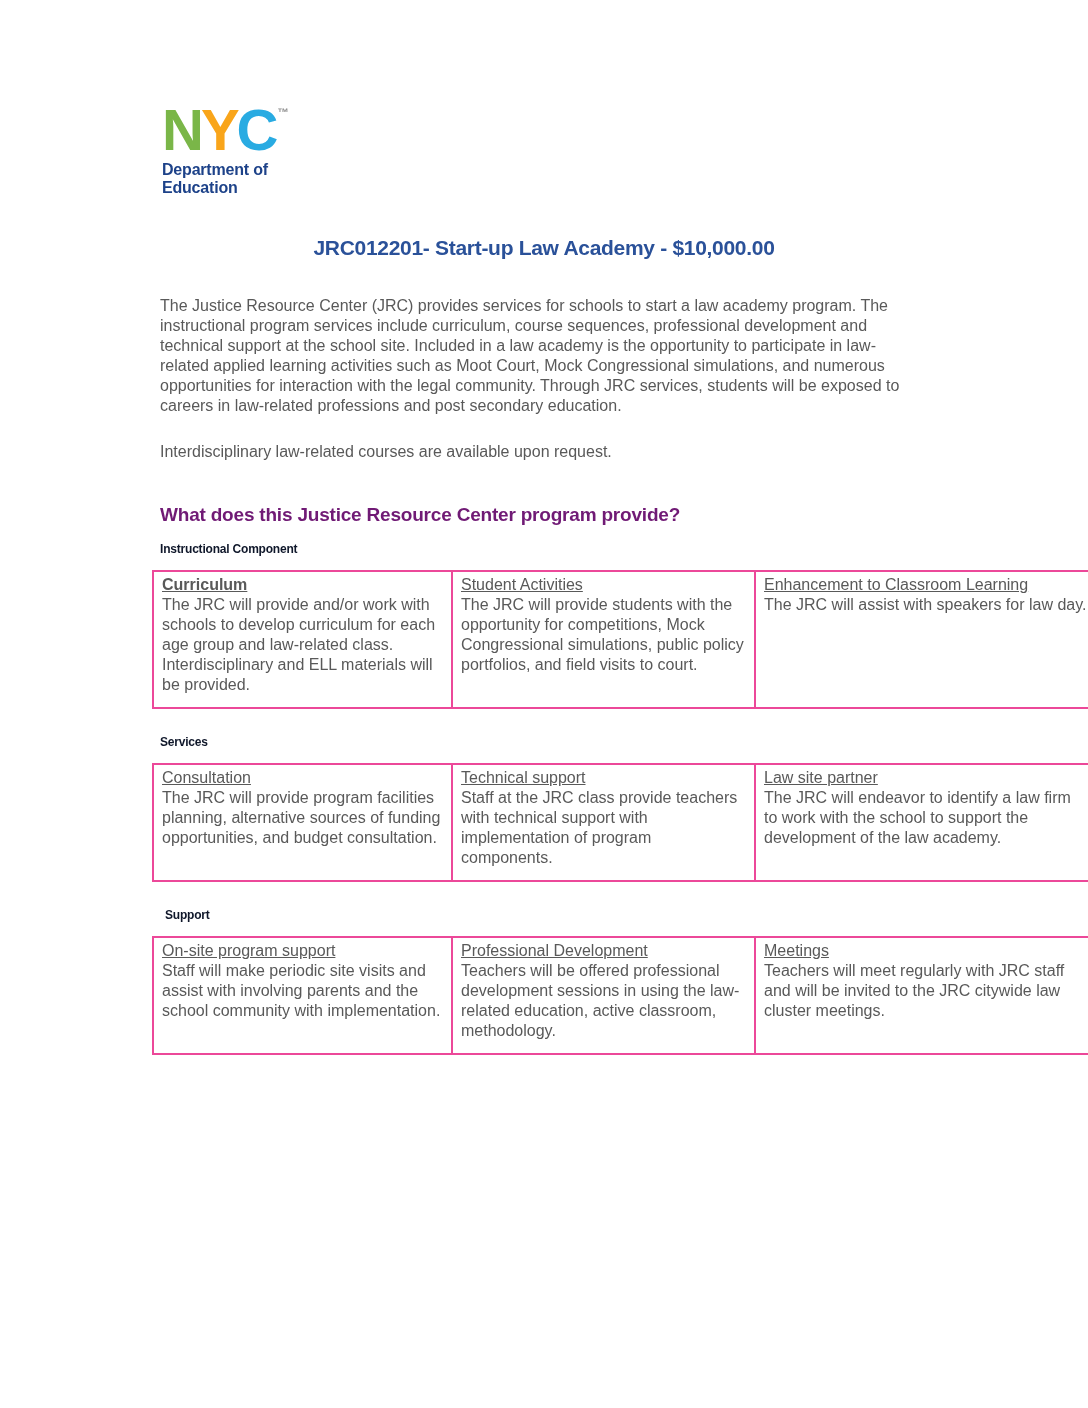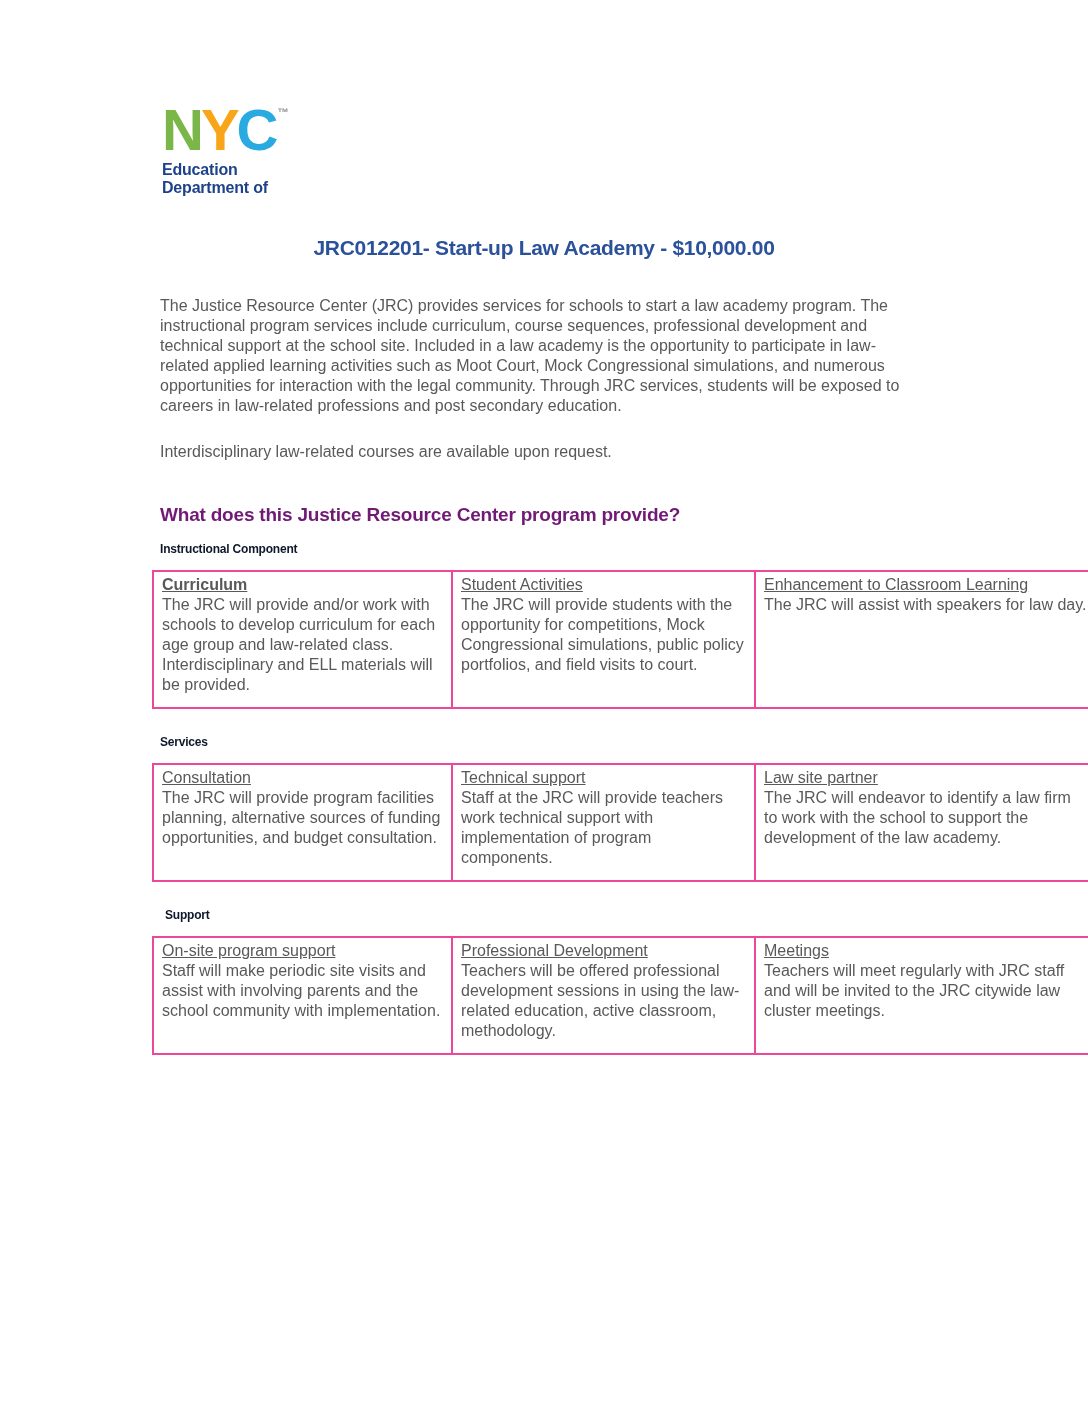--- a/index.html
+++ b/index.html
@@ -116,22 +116,22 @@
 </head>
 <body>
 
 <div class="page">
 
   <div class="logo">
     <div class="nyc-word">
       <span class="nyc-n">N</span><span class="nyc-y">Y</span><span class="nyc-c">C</span><span class="nyc-tm">™</span>
     </div>
     <div class="logo-dept">
+      <div>Department of</div>
       <div>Education</div>
-      <div>Department of</div>
     </div>
   </div>
 
   <div class="doc-title">JRC012201- Start-up Law Academy - $10,000.00</div>
 
   <p class="body-copy">The Justice Resource Center (JRC) provides services for schools to start a law academy program. The instructional program services include curriculum, course sequences, professional development and technical support at the school site. Included in a law academy is the opportunity to participate in law-related applied learning activities such as Moot Court, Mock Congressional simulations, and numerous opportunities for interaction with the legal community. Through JRC services, students will be exposed to careers in law-related professions and post secondary education.</p>
   <p class="body-copy second">Interdisciplinary law-related courses are available upon request.</p>
 
   <div class="provide-heading">What does this Justice Resource Center program provide?</div>
 
@@ -158,21 +158,21 @@
   <div class="section-label gap">Services</div>
   <table class="grid">
     <tbody>
         <tr>
       <td class="c1">
         <span class="cell-head">Consultation</span>
         <span class="cell-body">The JRC will provide program facilities planning, alternative sources of funding opportunities, and budget consultation.</span>
       </td>
       <td class="c2">
         <span class="cell-head">Technical support</span>
-        <span class="cell-body">Staff at the JRC will provide teachers work technical support with implementation of program components.</span>
+        <span class="cell-body">Staff at the JRC class provide teachers with technical support with implementation of program components.</span>
       </td>
       <td class="c3">
         <span class="cell-head">Law site partner</span>
         <span class="cell-body">The JRC will endeavor to identify a law firm to work with the school to support the development of the law academy.</span>
       </td>
     </tr>
   </tbody>
     </table>
 
   <div class="section-label gap indent">Support</div>

